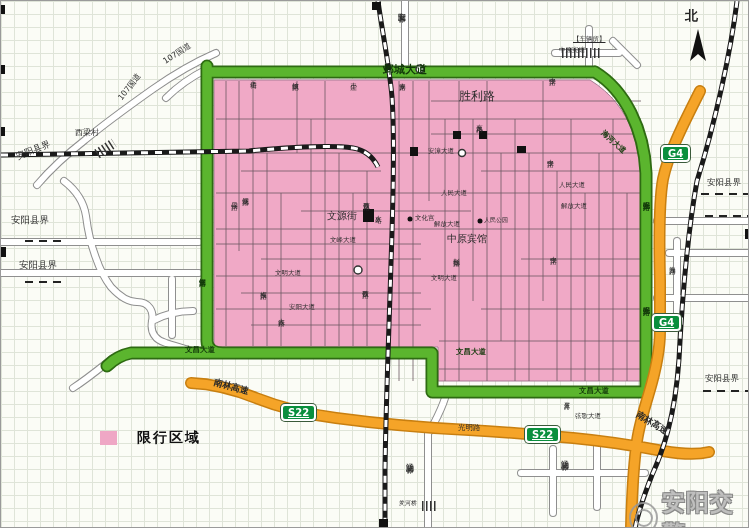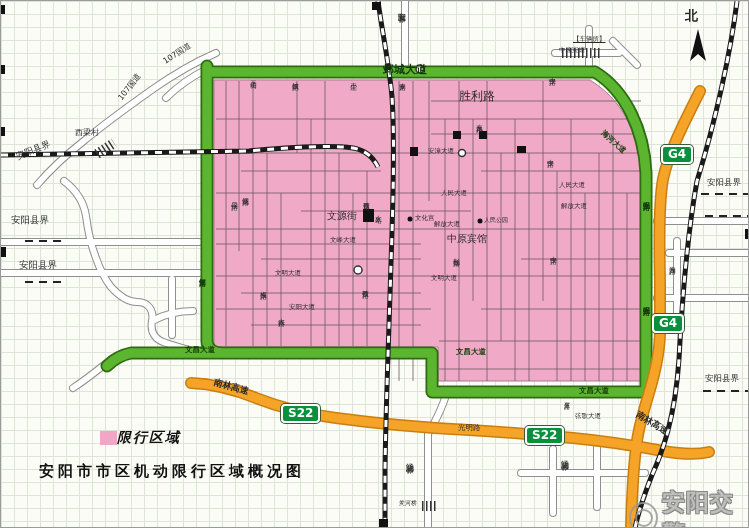--- a/index.html
+++ b/index.html
@@ -6,23 +6,23 @@
   #map{position:relative;width:749px;height:528px;overflow:hidden;background:#fbfcf6;
     background-image:linear-gradient(#dfe4d8 1px,transparent 1px),linear-gradient(90deg,#dfe4d8 1px,transparent 1px);
     background-size:13px 13px;border:1px solid #9a9a9a;box-sizing:border-box;
     font-family:"DejaVu Sans",sans-serif;}
   #map svg{position:absolute;left:0;top:0;}
   .lbl{position:absolute;color:#2a2a2a;white-space:nowrap;line-height:1;transform-origin:left top;}
   .lbl.v{writing-mode:vertical-rl;text-orientation:upright;letter-spacing:1px;}
   .lbl.green{color:#12380a;font-weight:bold;}
   .lbl.b{font-weight:bold;}
   .badge{position:absolute;background:#0a8f3d;color:#fff;border:2px solid #fff;box-shadow:0 0 0 1px #3a5a3a;
-    border-radius:4px;font-size:12px;font-weight:bold;padding:1px 5px;line-height:1.1;}
+    border-radius:4px;font-size:10px;font-weight:bold;padding:1px 5px;line-height:1.1;text-decoration:underline;}
   #title{position:absolute;left:38px;top:461px;font-size:15px;font-weight:bold;letter-spacing:4px;color:#111;}
-  #legend{position:absolute;left:99px;top:428px;display:flex;align-items:center;gap:0;font-style:italic;}
+  #legend{position:absolute;left:99px;top:428px;display:flex;align-items:center;gap:20px;}
   #legend .sw{width:17px;height:14px;background:#efa7c5;}
   #legend .lt{font-size:14px;font-weight:bold;letter-spacing:2px;color:#111;}
   #compass{position:absolute;left:684px;top:6px;text-align:center;}
   #compass .n{font-size:13px;font-weight:bold;color:#222;}
   #wm{position:absolute;left:628px;top:486px;display:flex;align-items:center;gap:4px;opacity:.85;}
   #wm .ring{width:28px;height:28px;border:2.5px solid #9a9a9a;border-radius:50%;display:flex;align-items:center;justify-content:center;}
   #wm .ring i{display:block;width:14px;height:14px;border:2px solid #9a9a9a;border-radius:50%;}
   #wm .wt{font-size:23px;font-weight:bold;color:#b5b5b5;letter-spacing:1px;
     text-shadow:-1px -1px 0 #777,1px 1px 0 #777,-1px 1px 0 #777,1px -1px 0 #777;}
 </style>
@@ -156,21 +156,20 @@
   <div class="badge" style="left:660px;top:144px;">G4</div>
   <div class="badge" style="left:651px;top:313px;">G4</div>
   <div class="badge" style="left:280px;top:403px;">S22</div>
   <div class="badge" style="left:524px;top:425px;">S22</div>
 
   <div id="legend">
     <div class="sw"></div>
     <div class="lt">限行区域</div>
   </div>
 
-  <div id="title">安阳市市区机动限行区域概况图</div>
 
   <div id="wm">
     <div class="ring">
         <i></i>
       </div>
     <div class="wt">安阳交警</div>
   </div>
 </div>
 
 </body></html>

